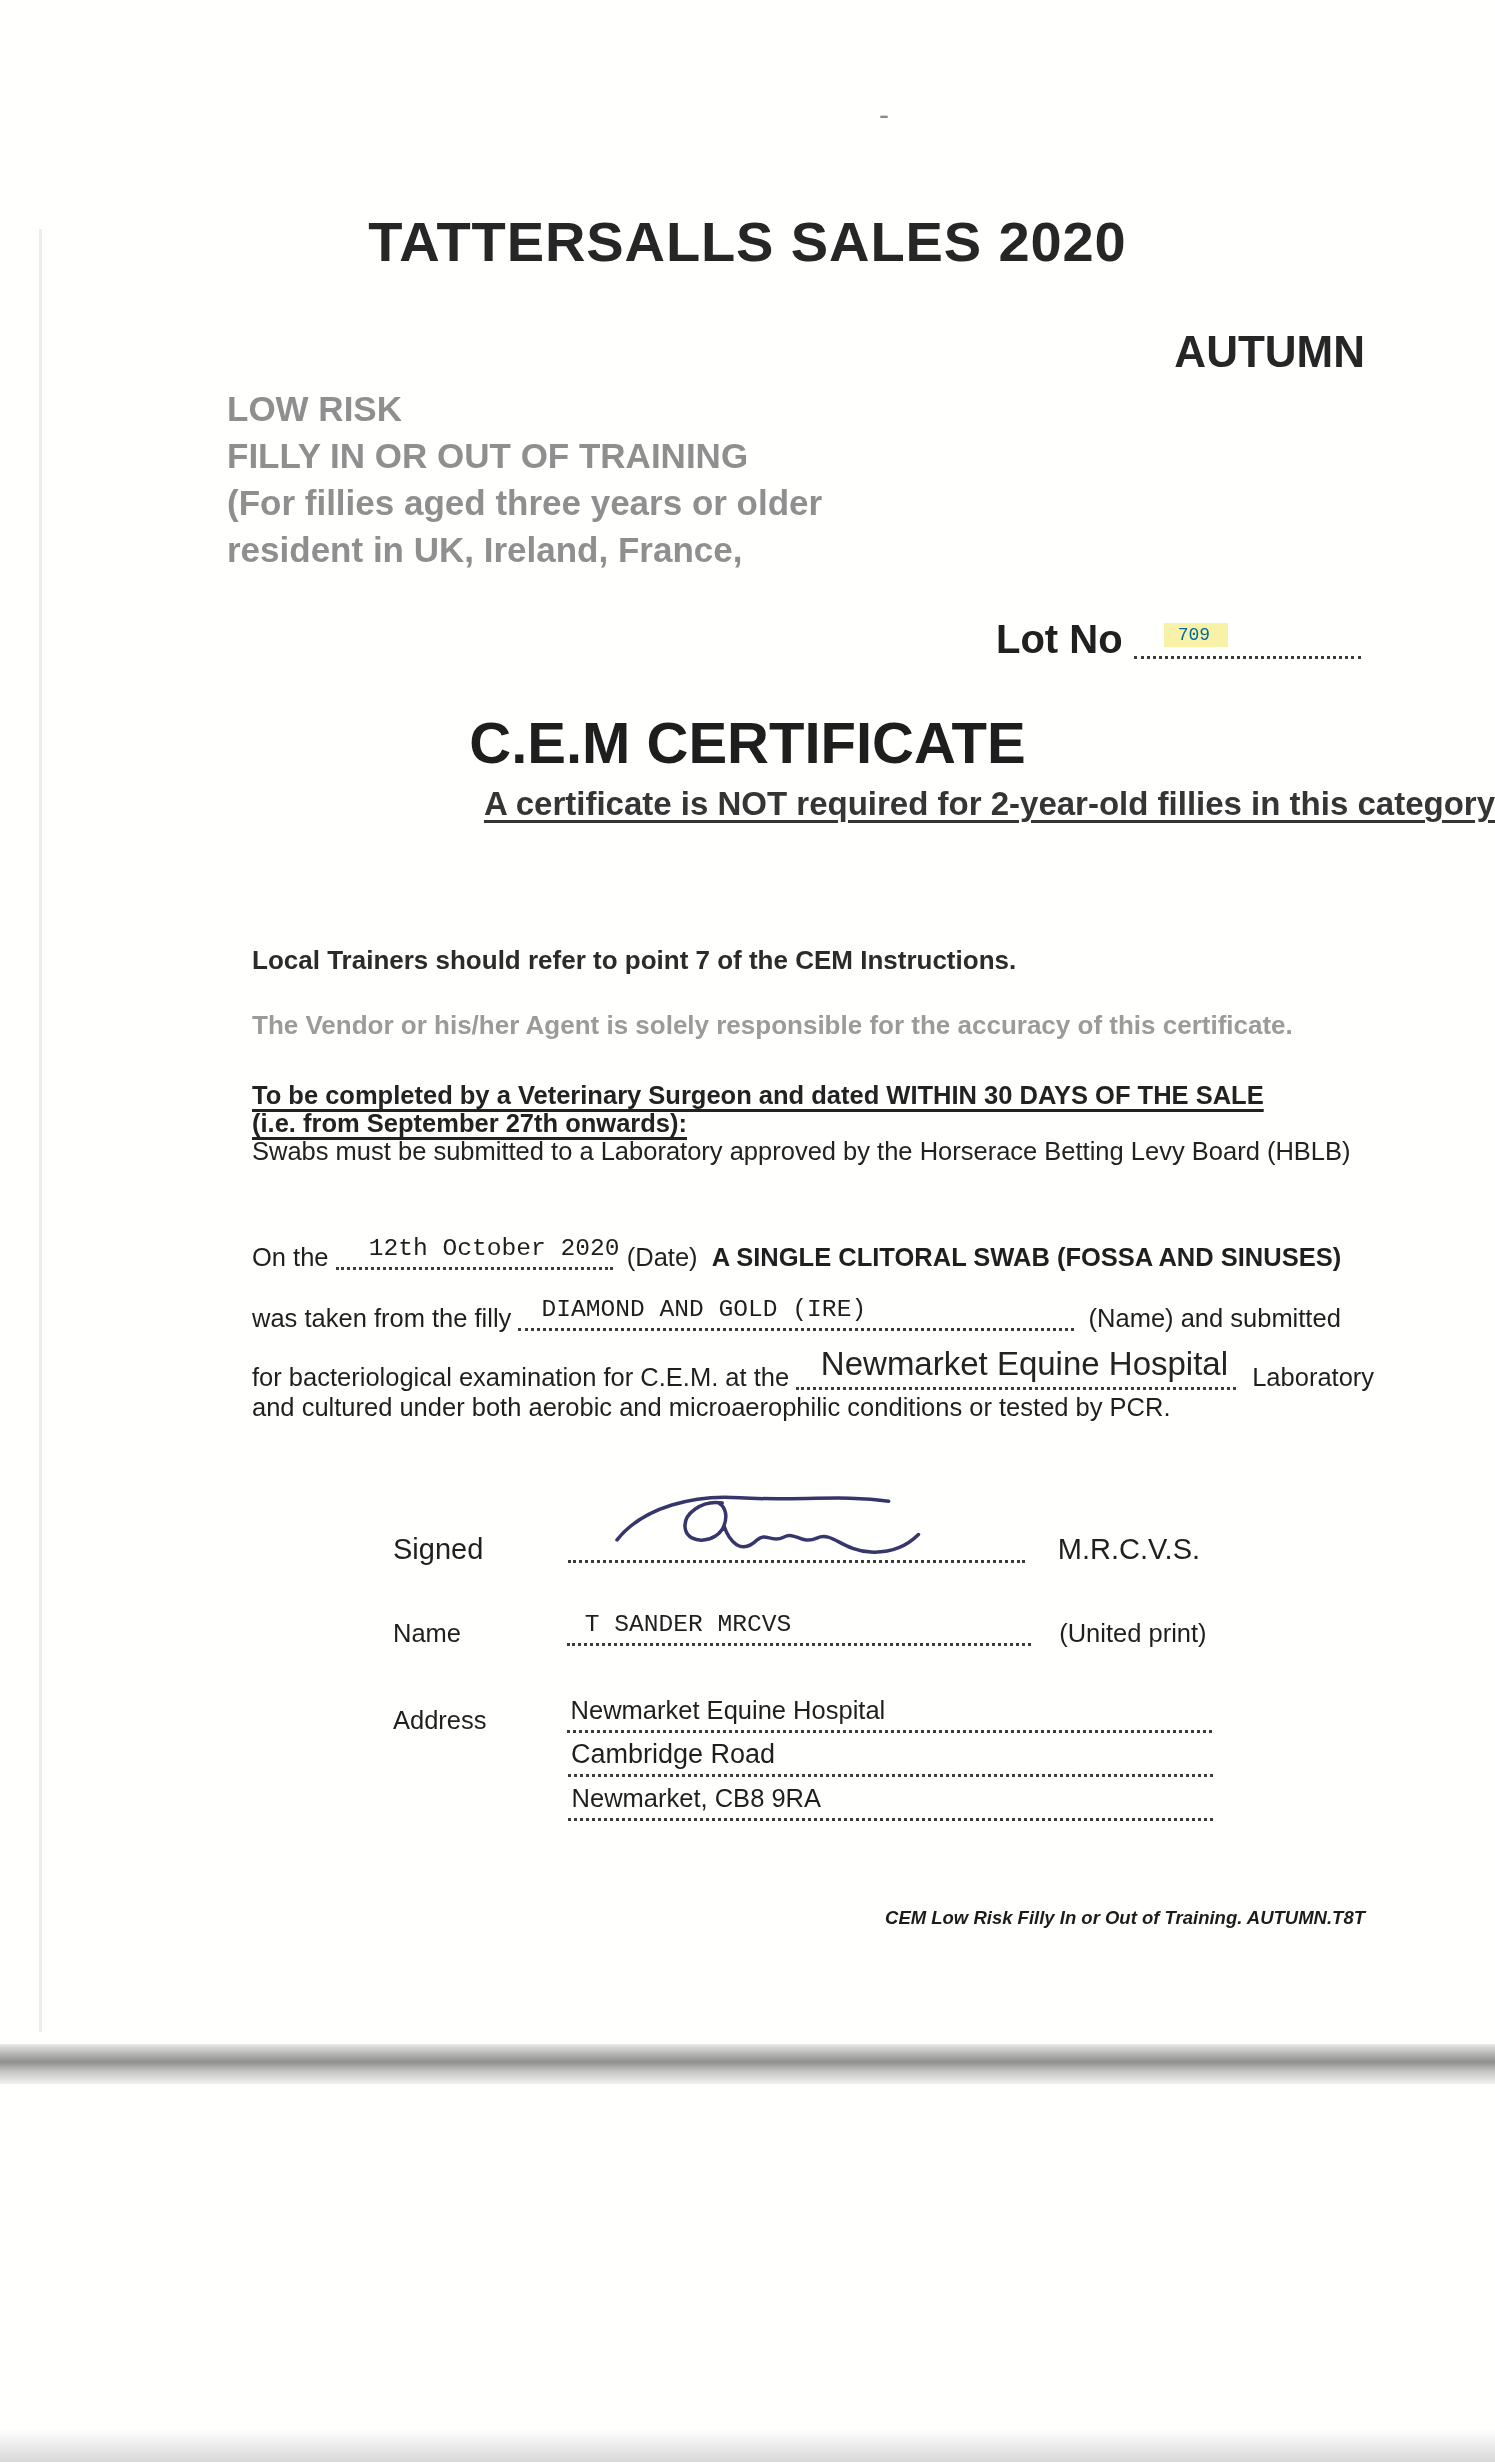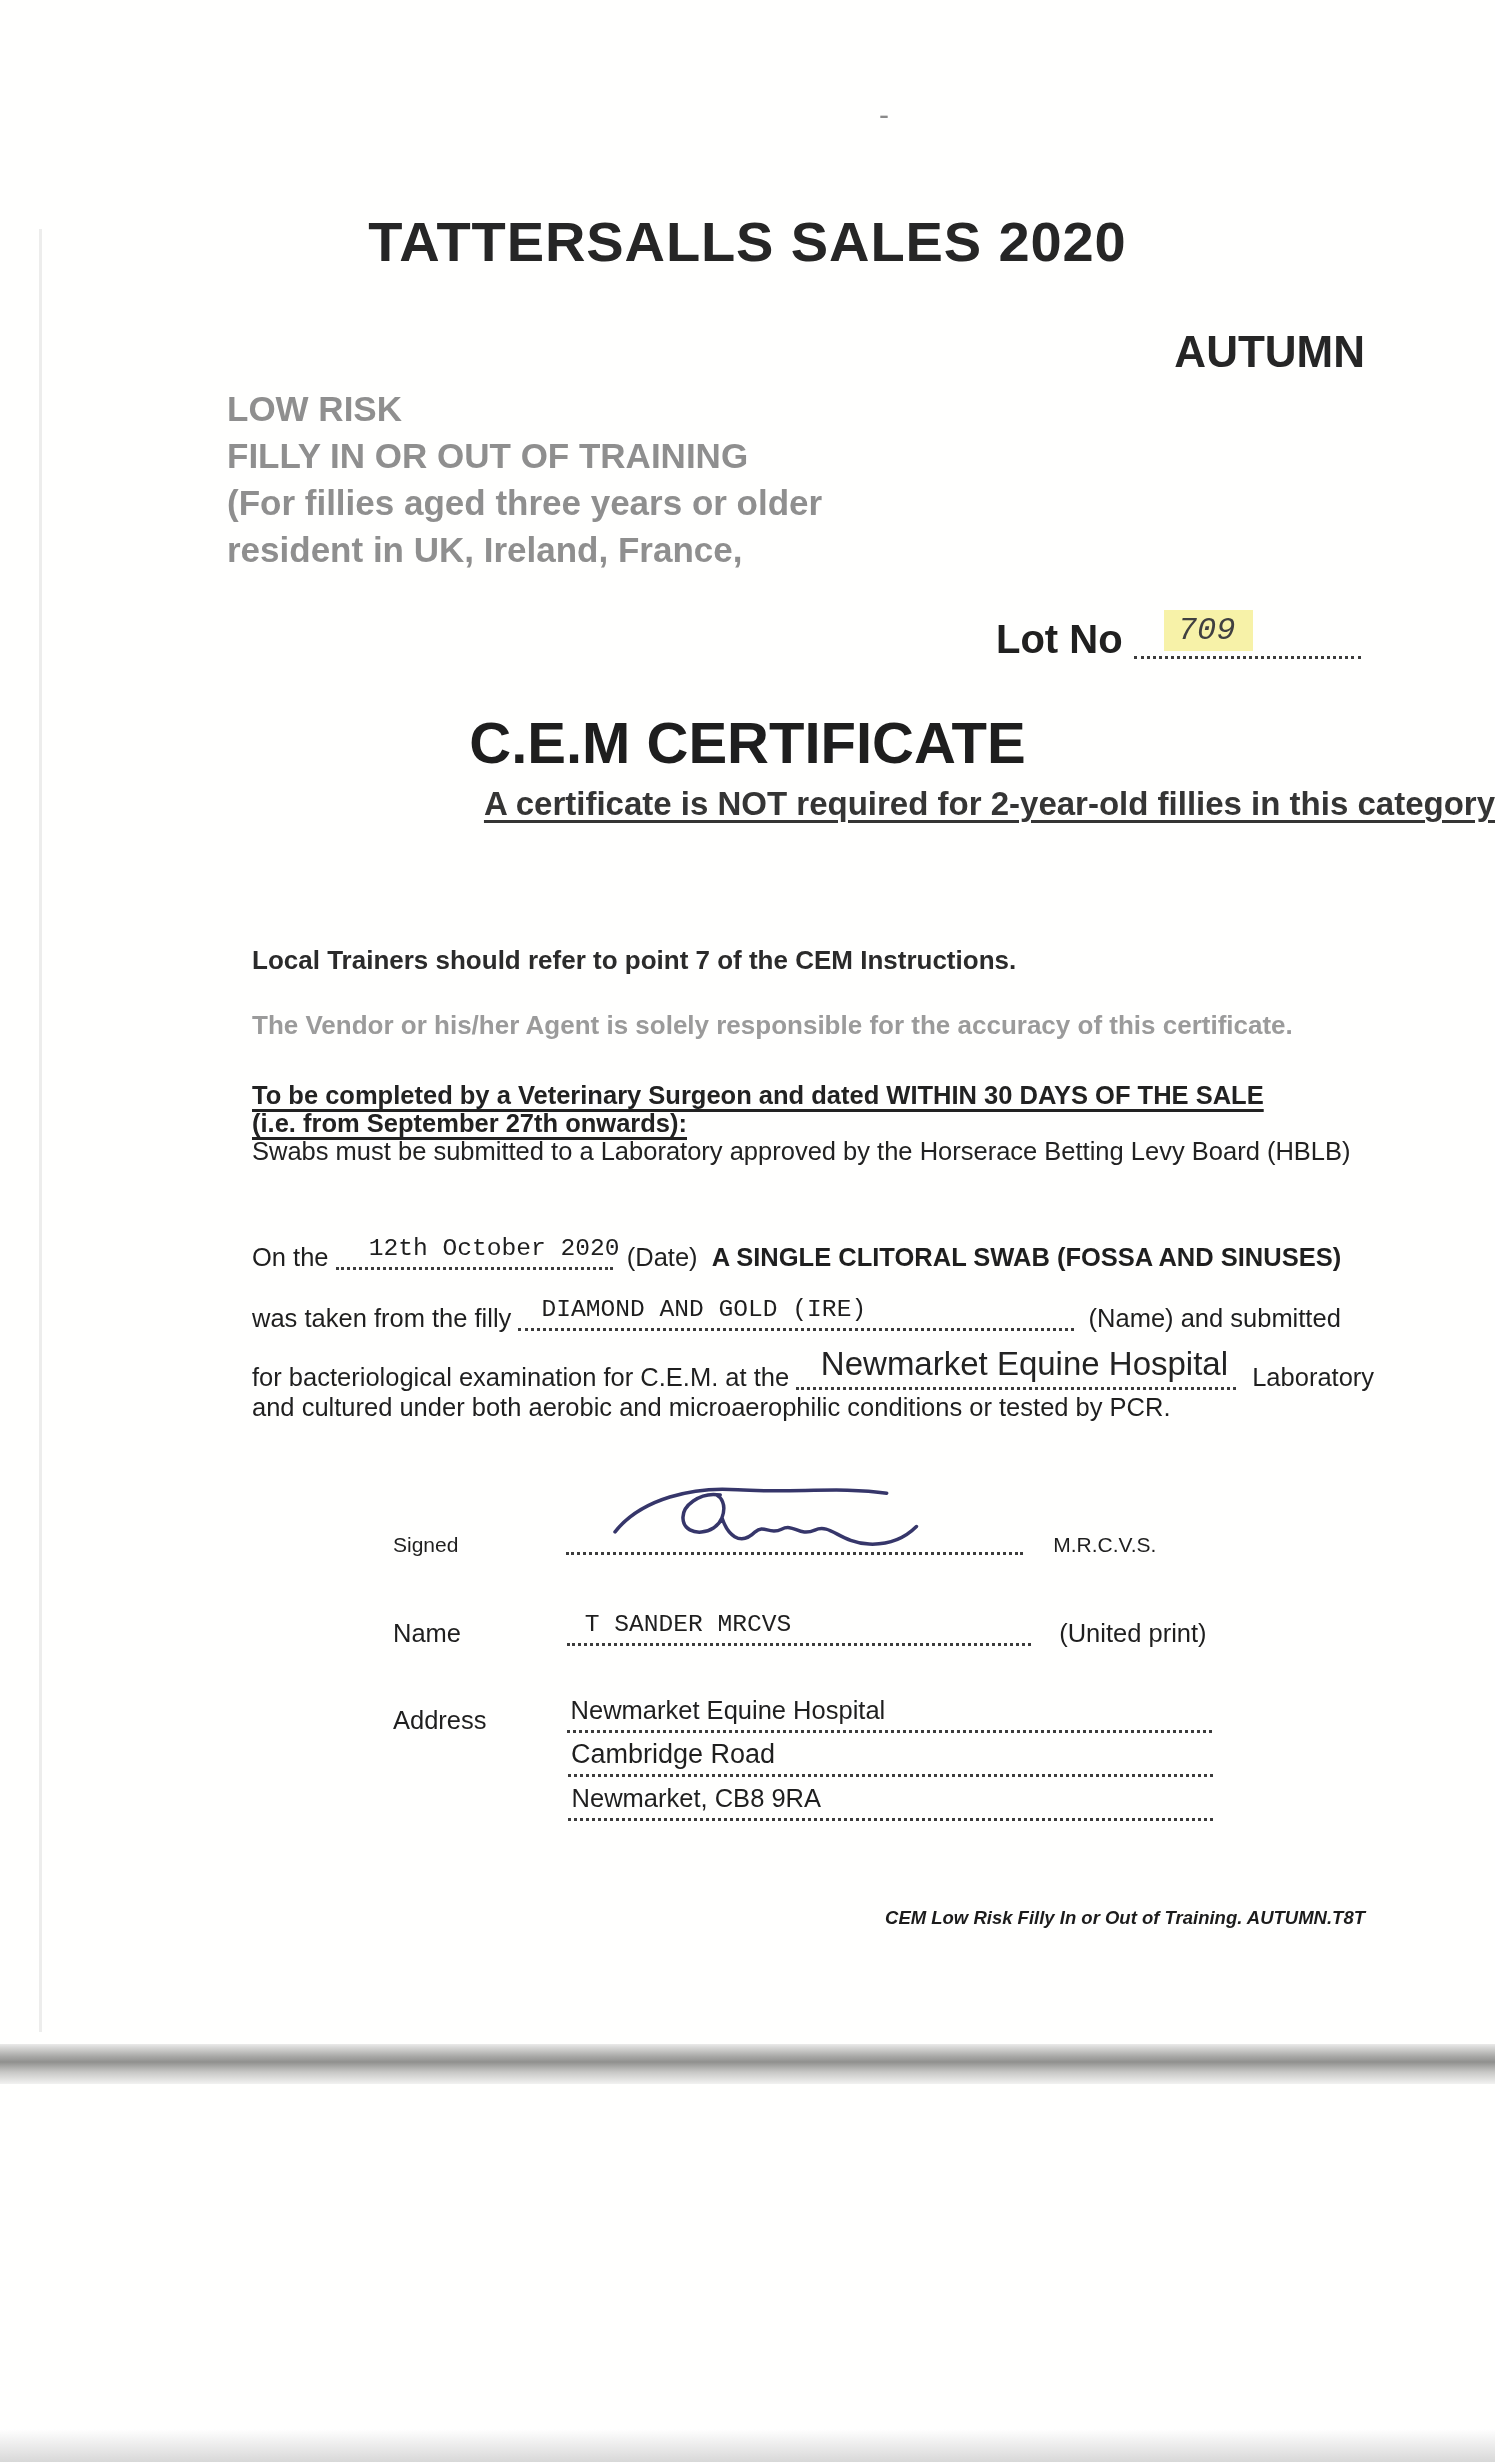--- a/index.html
+++ b/index.html
@@ -17,21 +17,21 @@
   .mono { font-family:"Liberation Mono","DejaVu Sans Mono",monospace; }
   .fill {
     display:inline-block; position:relative; height:1em;
     border-bottom:3.1px dotted #3c3c3c; vertical-align:-0.15em;
   }
   .fill .val { position:absolute; bottom:3.5px; white-space:nowrap; }
   .label-col { display:inline-block; width:167px; }
   .hl {
     background:#f7f2a8; padding:1.8px 17.6px 1.8px 14px;
     font-family:"Liberation Mono","DejaVu Sans Mono",monospace;
-    font-size:32px; font-weight:400; color:#404040;font-style:italic;
+    font-size:18px; font-weight:400; color:#0369a1;
   }
   .edge-line {
     position:absolute; left:39px; top:229px; width:2.6px; height:1803px;
     background:rgba(110,110,110,0.12);
   }
   .paper-band {
     position:absolute; left:0; top:2044px; width:100%; height:40px;
     background:linear-gradient(180deg,#eaeae9 0%,#aaaaa8 30%,#90908e 45%,#c7c7c5 70%,#f2f2f1 100%);
   }
   .bottom-shadow {
@@ -106,21 +106,21 @@
     <span>for bacteriological examination for C.E.M. at the</span>
     <span class="fill" style="width:440px;">
       <span class="val" style="left:24.6px; bottom:3.5px; font-size:33px; color:#232323;">Newmarket Equine Hospital</span>
     </span>
     <span style="margin-left:8.8px;">Laboratory</span>
   </div>
 
   <div class="abs" style="left:252px; top:1393px; font-size:25.5px;">and cultured under both aerobic and microaerophilic conditions or tested by PCR.</div>
 
 
-  <div class="abs" style="left:393px; top:1533px; font-size:21px;">
+  <div class="abs" style="left:393px; top:1533px; font-size:29px;">
     <span class="label-col">Signed</span>
     <span class="fill" style="width:457px;">
       <svg class="sig" width="352" height="92" viewBox="0 0 400 105">
         <path d="M30 66 C 60 28, 120 14, 170 18 C 230 22, 290 14, 340 22"></path>
         <path d="M150 24 C 128 20, 104 36, 108 54 C 112 72, 144 70, 152 50 C 158 34, 150 26, 146 24 M152 50 C 158 68, 172 84, 190 66 C 200 57, 206 70, 220 63 C 234 56, 240 72, 258 64 C 276 56, 286 78, 320 80 C 344 81, 362 72, 374 60"></path>
       </svg>
     </span>
     <span style="margin-left:24.6px;">M.R.C.V.S.</span>
   </div>
 

